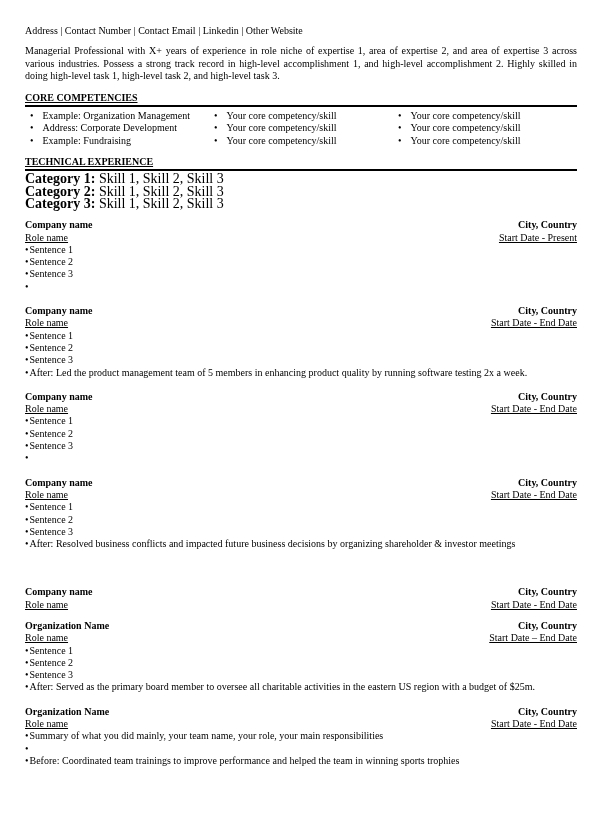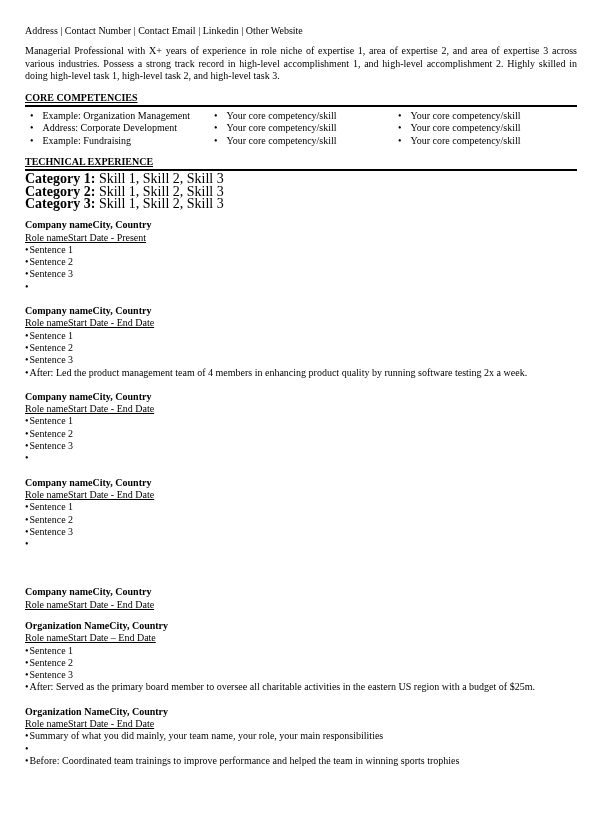--- a/index.html
+++ b/index.html
@@ -30,21 +30,21 @@
 
   
   .cat-rows { margin-top:2px; }
   .cat-row { font-size:14px; line-height:12.3px; }
   .cat-row b { font-weight:700; }
 
   
   .entry { margin-top:2px; font-size:10px; line-height:12.3px; }
   .entry + .entry { margin-top:12px; }
   .entry.gap { margin-top:36px; }
-  .erow { display:flex; }
+  .erow { display:flex; justify-content:space-between; }
   .bold { font-weight:700; }
   .ul { text-decoration:underline; }
   .bl { display:flex; }
   .bl .dot { padding-right:1px; }
 </style>
 </head>
 <body>
 
 <div class="page">
 
@@ -156,77 +156,78 @@
         <div class="bl">
             <span class="dot">•</span>
             <span>Sentence 2</span>
           </div>
         <div class="bl">
             <span class="dot">•</span>
             <span>Sentence 3</span>
           </div>
         <div class="bl">
             <span class="dot">•</span>
-            <span>After: Led the product management team of 4 members in enhancing product quality by running software testing 2x a week.</span>
-          </div>
-      </div>
-    </article>
-
-    <article class="entry">
-      <div class="erow">
-          <span class="bold">Company name</span>
-          <span class="bold">City, Country</span>
-        </div>
-      <div class="erow">
-          <span class="ul">Role name</span>
-          <span class="ul">Start Date - End Date</span>
-        </div>
-      <div class="bullets">
-        <div class="bl">
-            <span class="dot">•</span>
-            <span>Sentence 1</span>
-          </div>
-        <div class="bl">
-            <span class="dot">•</span>
-            <span>Sentence 2</span>
-          </div>
-        <div class="bl">
-            <span class="dot">•</span>
-            <span>Sentence 3</span>
-          </div>
-        <div class="bl">
-            <span class="dot">•</span>
-          </div>
-      </div>
-    </article>
-
-    <article class="entry">
-      <div class="erow">
-          <span class="bold">Company name</span>
-          <span class="bold">City, Country</span>
-        </div>
-      <div class="erow">
-          <span class="ul">Role name</span>
-          <span class="ul">Start Date - End Date</span>
-        </div>
-      <div class="bullets">
-        <div class="bl">
-            <span class="dot">•</span>
-            <span>Sentence 1</span>
-          </div>
-        <div class="bl">
-            <span class="dot">•</span>
-            <span>Sentence 2</span>
-          </div>
-        <div class="bl">
-            <span class="dot">•</span>
-            <span>Sentence 3</span>
-          </div>
-        <div class="bl">
-            <span class="dot">•</span>
+            <span>After: Led the product management team of 5 members in enhancing product quality by running software testing 2x a week.</span>
+          </div>
+      </div>
+    </article>
+
+    <article class="entry">
+      <div class="erow">
+          <span class="bold">Company name</span>
+          <span class="bold">City, Country</span>
+        </div>
+      <div class="erow">
+          <span class="ul">Role name</span>
+          <span class="ul">Start Date - End Date</span>
+        </div>
+      <div class="bullets">
+        <div class="bl">
+            <span class="dot">•</span>
+            <span>Sentence 1</span>
+          </div>
+        <div class="bl">
+            <span class="dot">•</span>
+            <span>Sentence 2</span>
+          </div>
+        <div class="bl">
+            <span class="dot">•</span>
+            <span>Sentence 3</span>
+          </div>
+        <div class="bl">
+            <span class="dot">•</span>
+          </div>
+      </div>
+    </article>
+
+    <article class="entry">
+      <div class="erow">
+          <span class="bold">Company name</span>
+          <span class="bold">City, Country</span>
+        </div>
+      <div class="erow">
+          <span class="ul">Role name</span>
+          <span class="ul">Start Date - End Date</span>
+        </div>
+      <div class="bullets">
+        <div class="bl">
+            <span class="dot">•</span>
+            <span>Sentence 1</span>
+          </div>
+        <div class="bl">
+            <span class="dot">•</span>
+            <span>Sentence 2</span>
+          </div>
+        <div class="bl">
+            <span class="dot">•</span>
+            <span>Sentence 3</span>
+          </div>
+        <div class="bl">
+            <span class="dot">•</span>
+            <span>After: Resolved business conflicts and impacted future business decisions by organizing shareholder &amp; investor meetings</span>
           </div>
       </div>
     </article>
 
     <article class="entry gap">
       <div class="erow">
           <span class="bold">Company name</span>
           <span class="bold">City, Country</span>
         </div>
       <div class="erow">

